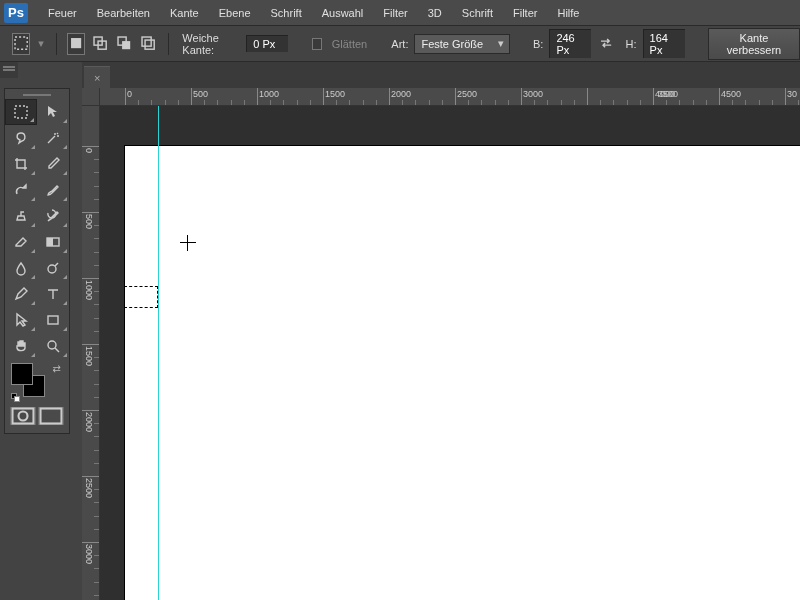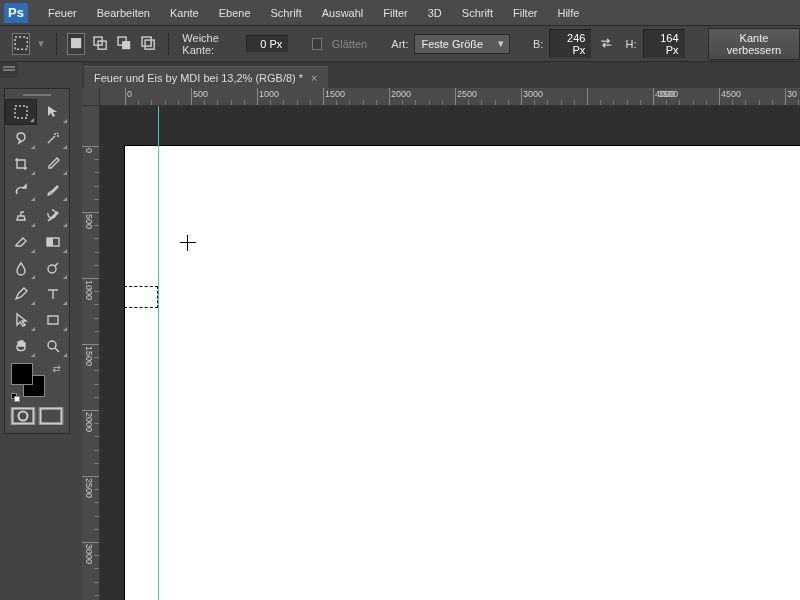--- a/index.html
+++ b/index.html
@@ -9,21 +9,21 @@
   .menubar { height: 26px; background: #4a4a4a; display: flex; align-items: center; padding-left: 4px; border-bottom: 1px solid #2a2a2a; }
   .logo { width: 24px; height: 20px; background: #2a6fb5; color: #fff; font-weight: bold; font-size: 13px; display: flex; align-items: center; justify-content: center; border-radius: 2px; margin-right: 10px; }
   .menubar span.mi { padding: 4px 10px; color: #e0e0e0; cursor: default; }
 
   
   .optbar { height: 36px; background: #434343; display: flex; align-items: center; padding-left: 12px; border-bottom: 1px solid #2a2a2a; gap: 6px; }
   .optbar .ico { width: 22px; height: 22px; display: flex; align-items: center; justify-content: center; border: 1px solid transparent; }
   .optbar .ico.active { border: 1px solid #777; background: #3a3a3a; }
   .optbar .sep { width: 1px; height: 22px; background: #2a2a2a; margin: 0 4px; }
   .optbar label { color: #ddd; font-size: 11px; margin-left: 4px; }
-  .numbox { background: #333; color: #fff; padding: 2px 6px; min-width: 42px; text-align: right; display: inline-block; border-top:1px solid #222; border-left:1px solid #222; }
+  .numbox { background: #333; color: #fff; padding: 2px 6px; min-width: 42px; display: inline-block; border-top:1px solid #222; border-left:1px solid #222; }
   .optbar select, .optbar .sel { background: #5a5a5a; color: #eee; border: 1px solid #2a2a2a; padding: 2px 6px; font-size: 11px; min-width: 96px; height:20px; }
   .optbar .chk { width: 12px; height: 12px; border: 1px solid #777; background: #3a3a3a; display: inline-block; }
   .btn { background: linear-gradient(#5a5a5a,#4a4a4a); border:1px solid #2a2a2a; color:#eee; padding:3px 10px; font-size:11px; }
 
   
   .tabstrip { position:absolute; left:0; top:62px; width:18px; height:16px; background:#3a3a3a; }
   .tabstrip .grab { position:absolute; left:3px; top:4px; width:12px; height:2px; background:#777; box-shadow:0 3px 0 #777; }
 
   
   .doctabs { position:absolute; left:82px; top:62px; right:0; height:26px; background:#3a3a3a; display:flex; align-items:flex-end; }
@@ -147,21 +147,20 @@
   <div style="width:14px"></div>
   <button class="btn">Kante verbessern</button>
 </div>
 
 <div class="tabstrip">
     <div class="grab"></div>
   </div>
 
 <div class="doctabs">
   <div class="doctab">
-    <span>Feuer und Eis by MDI bei 13,2% (RGB/8) *</span>
     <span class="x">×</span>
   </div>
 </div>
 
 <div class="tools">
   <div class="grip">
       <div></div>
     </div>
   <div class="toolgrid" id="toolgrid">
       <div class="tool sel">

